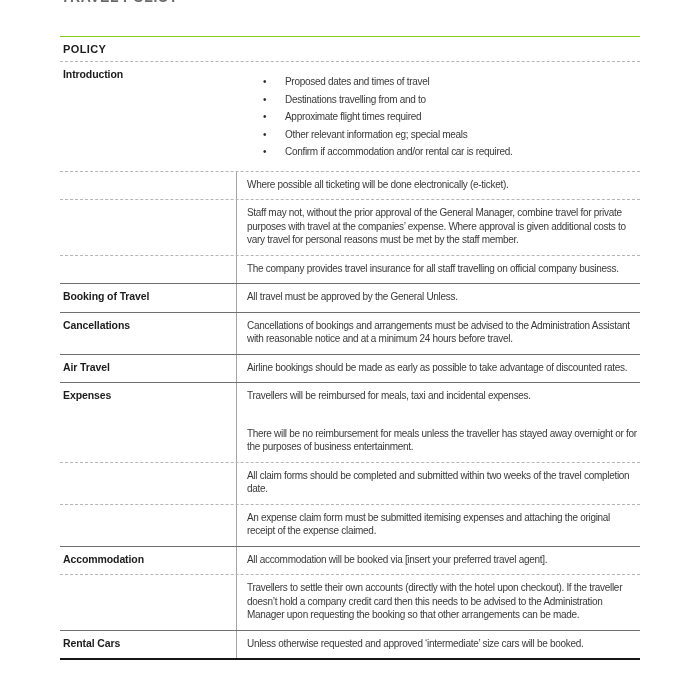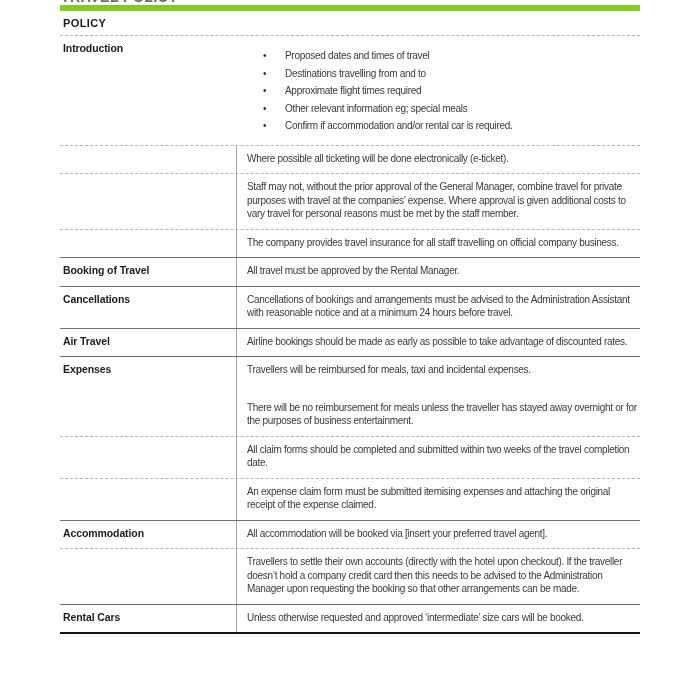--- a/index.html
+++ b/index.html
@@ -17,24 +17,24 @@
     top: -11px;
     font-size: 14px;
     font-weight: bold;
     letter-spacing: 0.5px;
     color: #6a6a6a;
     white-space: nowrap;
   }
   .policy-table {
     position: absolute;
     left: 60px;
-    top: 5px;
+    top: 36px;
     width: 580px;
     box-sizing: border-box;
-    border-top: 6px solid #84cc16;
+    border-top: 1px solid #84cc16;
     border-bottom: 2px solid #161616;
   }
   .policy-header {
     font-weight: bold;
     font-size: 11px;
     letter-spacing: 0.4px;
     color: #1c1c1c;
     padding: 6px 0 6px 3px;
   }
   .row {
@@ -143,21 +143,21 @@
           <div class="cell-left"></div>
           <div class="cell-right">
             <p>The company provides travel insurance for all staff travelling on official company business.</p>
           </div>
         </div>
         <div class="row section-start">
           <div class="cell-left">
             <div class="label">Booking of Travel</div>
           </div>
           <div class="cell-right">
-            <p>All travel must be approved by the Rental Manager.</p>
+            <p>All travel must be approved by the General Unless.</p>
           </div>
         </div>
         <div class="row section-start">
           <div class="cell-left">
             <div class="label">Cancellations</div>
           </div>
           <div class="cell-right">
             <p>Cancellations of bookings and arrangements must be advised to the Administration Assistant with reasonable notice and at a minimum 24 hours before travel.</p>
           </div>
         </div>

